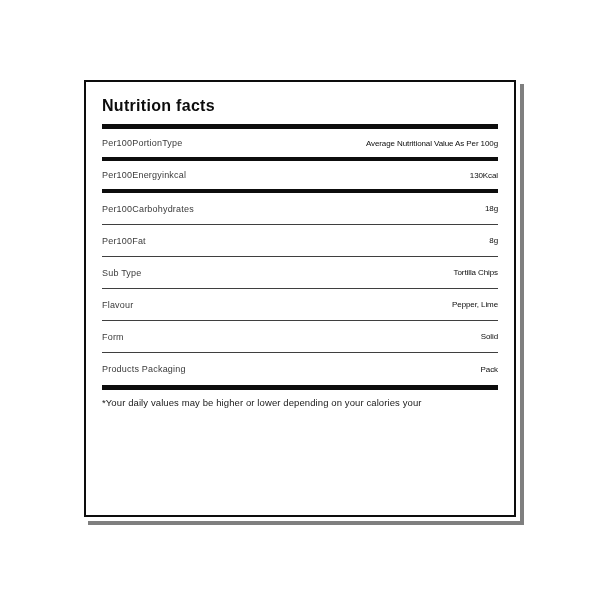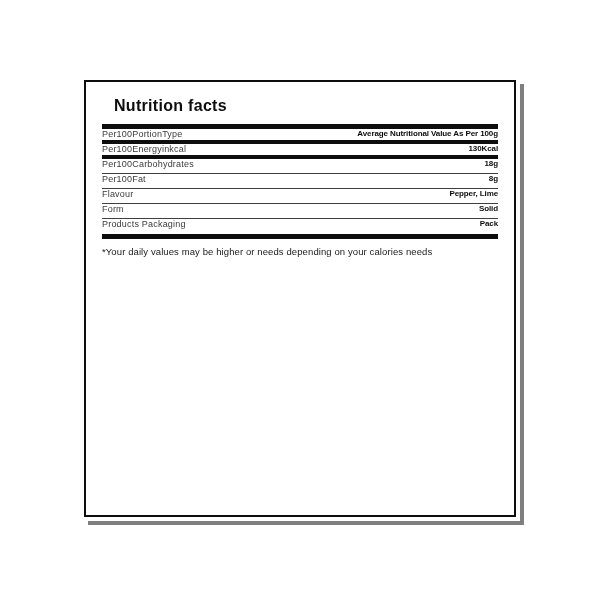--- a/index.html
+++ b/index.html
@@ -31,49 +31,48 @@
     border: 2px solid var(--ink);
     padding: 14px 16px 12px 16px;
   }
   .title {
     font-size: 16px;
     font-weight: 700;
     letter-spacing: 0.3px;
     color: var(--ink);
     line-height: 20px;
     margin-bottom: 8px;
-    margin-left: 12px;
   }
   .bar {
     height: 5px;
     background: var(--ink);
   }
   .rows { display: block; }
   .row {
-    height: 15px;
+    height: 32px;
     display: flex;
-    align-items: flex-start;
+    align-items: center;
     justify-content: space-between;
     border-bottom: 1.5px solid var(--separator);
   }
   .row.thick-after {
     border-bottom: 4px solid var(--ink);
   }
   .rows .row:last-child {
     border-bottom: none;
   }
   .row-label {
     font-size: 9px;
     letter-spacing: 0.2px;
     color: var(--label-text);
     white-space: nowrap;
   }
   .row-value {
     font-size: 8px;
-    font-weight: 700;
+    font-weight: 400;
     letter-spacing: -0.1px;
     color: var(--ink);
     white-space: nowrap;
     text-align: right;
     margin-left: 38px;
   }
   .footnote {
     margin-top: 7px;
     font-size: 9.5px;
     color: #1a1a1a;
@@ -108,32 +107,36 @@
   </div>
 
 
   <div class="row">
     <span class="row-label">Per100Fat</span>
     <span class="row-value">8g</span>
   </div>
 
 
 
+  <div class="row">
+    <span class="row-label">Sub Type</span>
+    <span class="row-value">Tortilla Chips</span>
+  </div>
 
   <div class="row">
     <span class="row-label">Flavour</span>
     <span class="row-value">Pepper, Lime</span>
   </div>
 
   <div class="row">
     <span class="row-label">Form</span>
     <span class="row-value">Solid</span>
   </div>
 
   <div class="row">
     <span class="row-label">Products Packaging</span>
     <span class="row-value">Pack</span>
   </div>
 </div>
     <div class="bar"></div>
-    <div class="footnote">*Your daily values may be higher or needs depending on your calories needs</div>
+    <div class="footnote">*Your daily values may be higher or lower depending on your calories your</div>
   </div>
 </div>
 
 </body></html>

